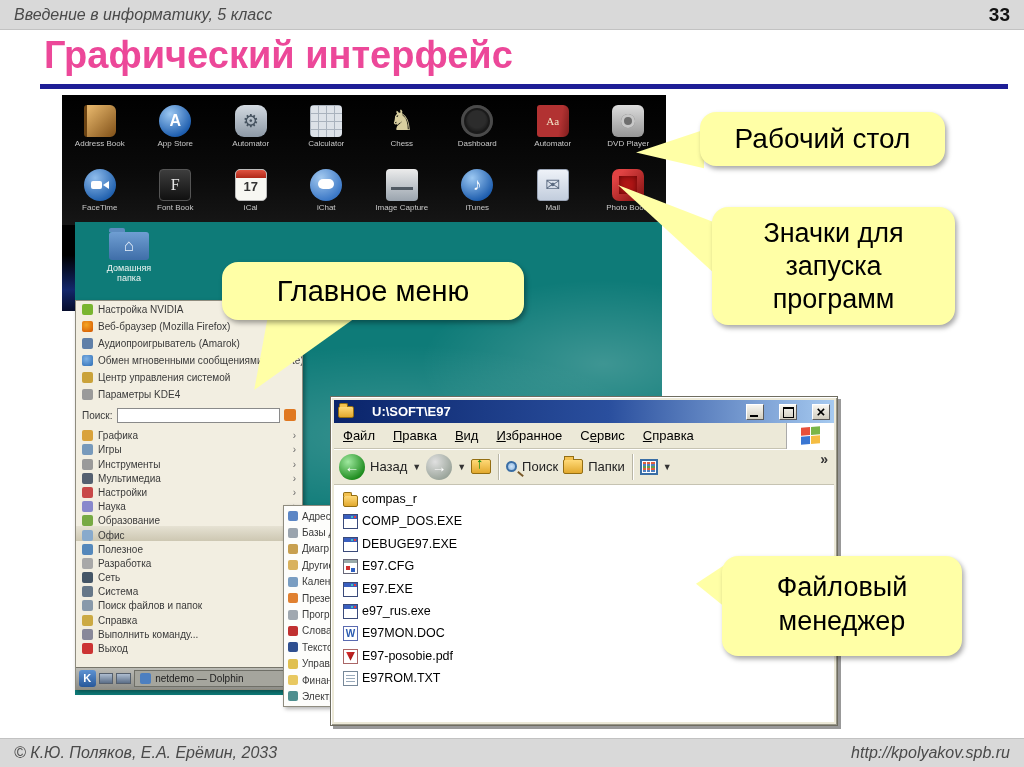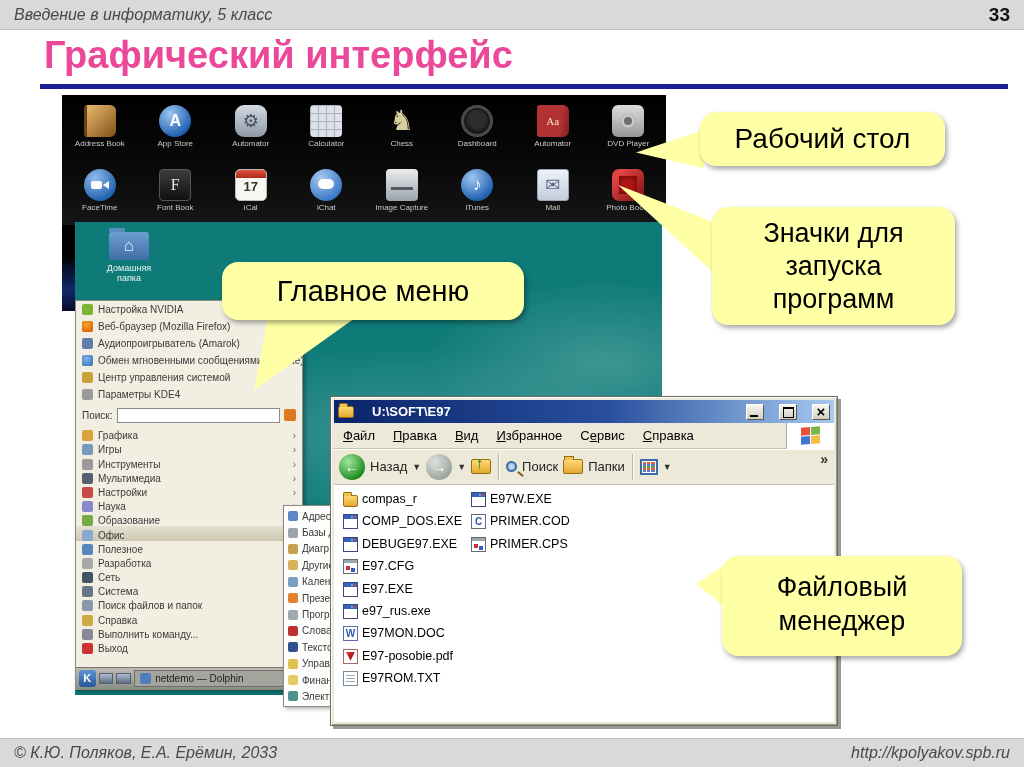--- a/index.html
+++ b/index.html
@@ -530,34 +530,20 @@
           </div>
         <div class="file">
             <span class="fi fi-pdf"></span>
             <span>E97-posobie.pdf</span>
           </div>
         <div class="file">
             <span class="fi fi-txt"></span>
             <span>E97ROM.TXT</span>
           </div>
       </div>
-      <div class="fcol c2">
-        <div class="file">
-            <span class="fi fi-exe"></span>
-            <span>E97W.EXE</span>
-          </div>
-        <div class="file">
-            <span class="fi fi-cod"></span>
-            <span>PRIMER.COD</span>
-          </div>
-        <div class="file">
-            <span class="fi fi-cfg"></span>
-            <span>PRIMER.CPS</span>
-          </div>
-      </div>
     </div>
   </div>
 
   <div class="tail t-desktop"></div>
   <div class="co co-desktop">Рабочий стол</div>
   <div class="tail t-icons"></div>
   <div class="co co-icons">Значки для запуска программ</div>
   <div class="tail t-menu"></div>
   <div class="co co-menu">Главное меню</div>
   <div class="tail t-fm"></div>

